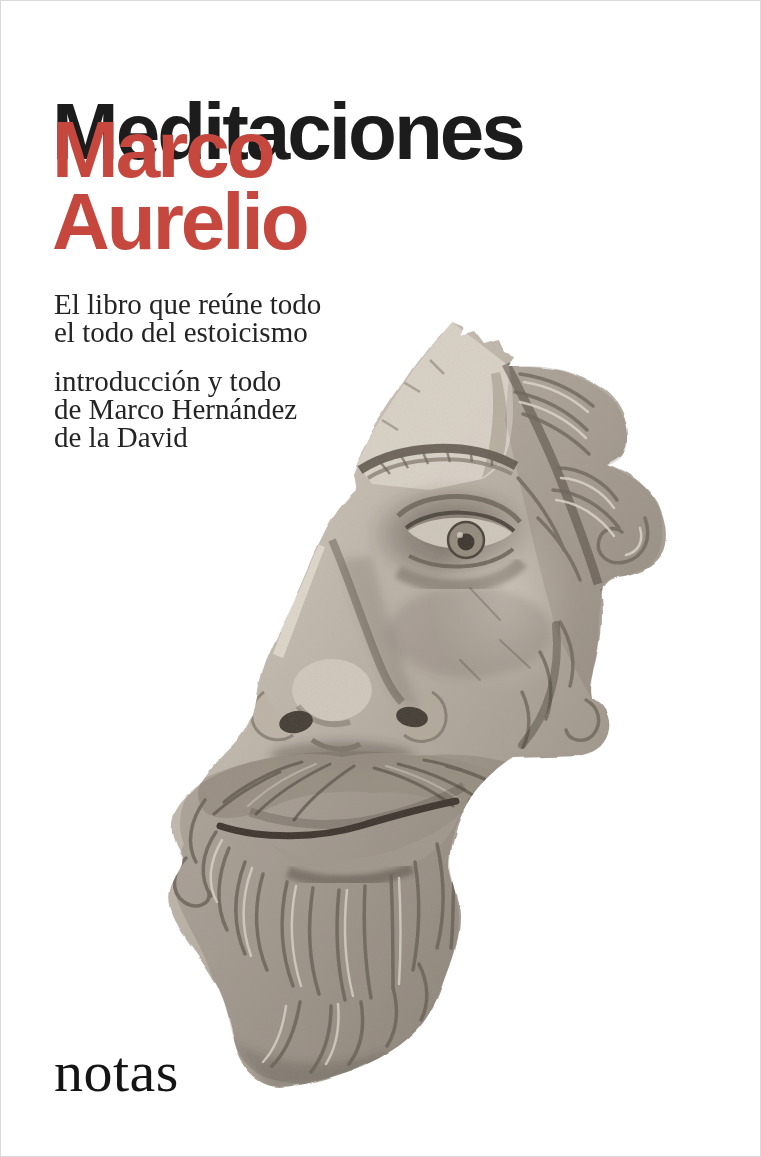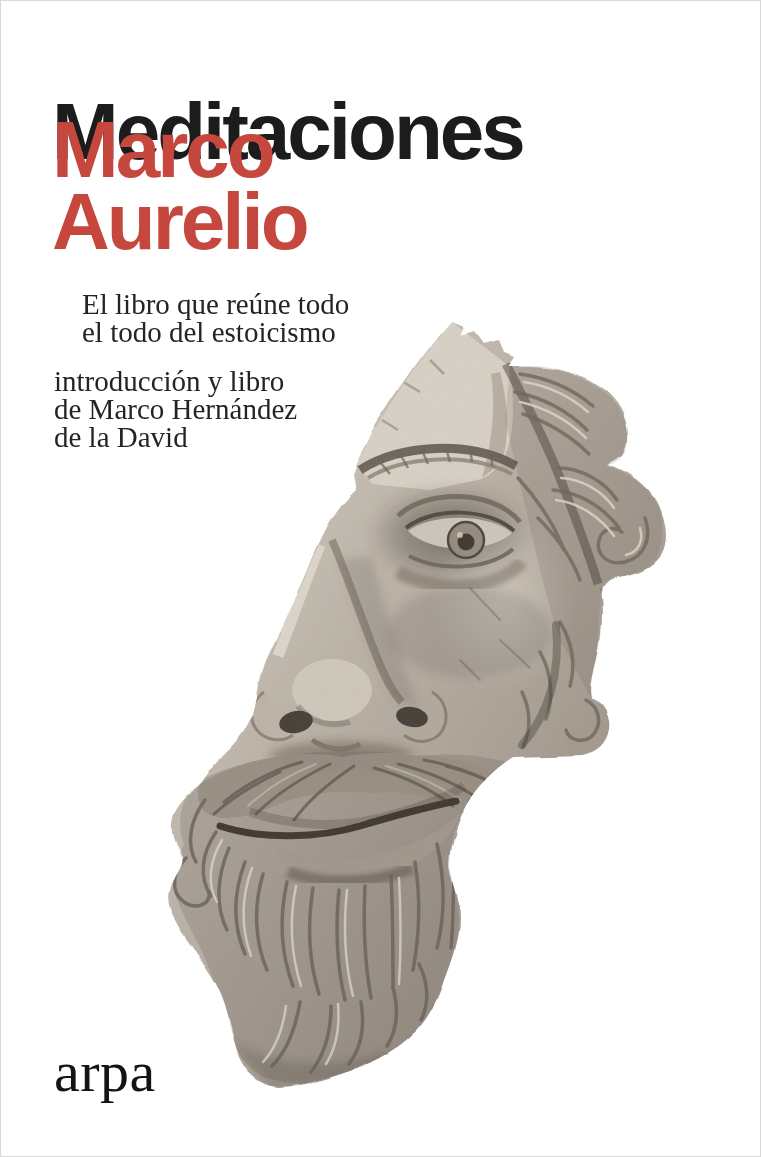--- a/index.html
+++ b/index.html
@@ -29,21 +29,21 @@
     letter-spacing:-3px;color:var(--title-color);white-space:nowrap;
   }
   .author{
     left:52px;top:114px;
     font:700 80px/72px "Liberation Sans",sans-serif;
     letter-spacing:-3px;color:var(--author-color);white-space:nowrap;
   }
   .tagline{
     left:54px;top:290px;
     font:400 29px/28px "Liberation Serif",serif;
-    color:var(--text-color);white-space:nowrap;margin-left:28px;
+    color:var(--text-color);white-space:nowrap;
   }
   .credits{
     left:54px;top:367px;
     font:400 29px/28px "Liberation Serif",serif;
     color:var(--text-color);white-space:nowrap;
   }
   .publisher{
     left:54px;top:1043px;
     font:400 58px/58px "Liberation Serif",serif;
     letter-spacing:0.5px;color:#141414;
@@ -251,20 +251,20 @@
     <div>Marco</div>
     <div>Aurelio</div>
   </div>
 
   <div class="txt tagline">
     <div>El libro que reúne todo</div>
     <div>el todo del estoicismo</div>
   </div>
 
   <div class="txt credits">
-    <div>introducción y libro</div>
+    <div>introducción y todo</div>
     <div>de Marco Hernández</div>
     <div>de la David</div>
   </div>
 
-  <div class="txt publisher">arpa</div>
+  <div class="txt publisher">notas</div>
 
 </div>
 
 </body></html>

